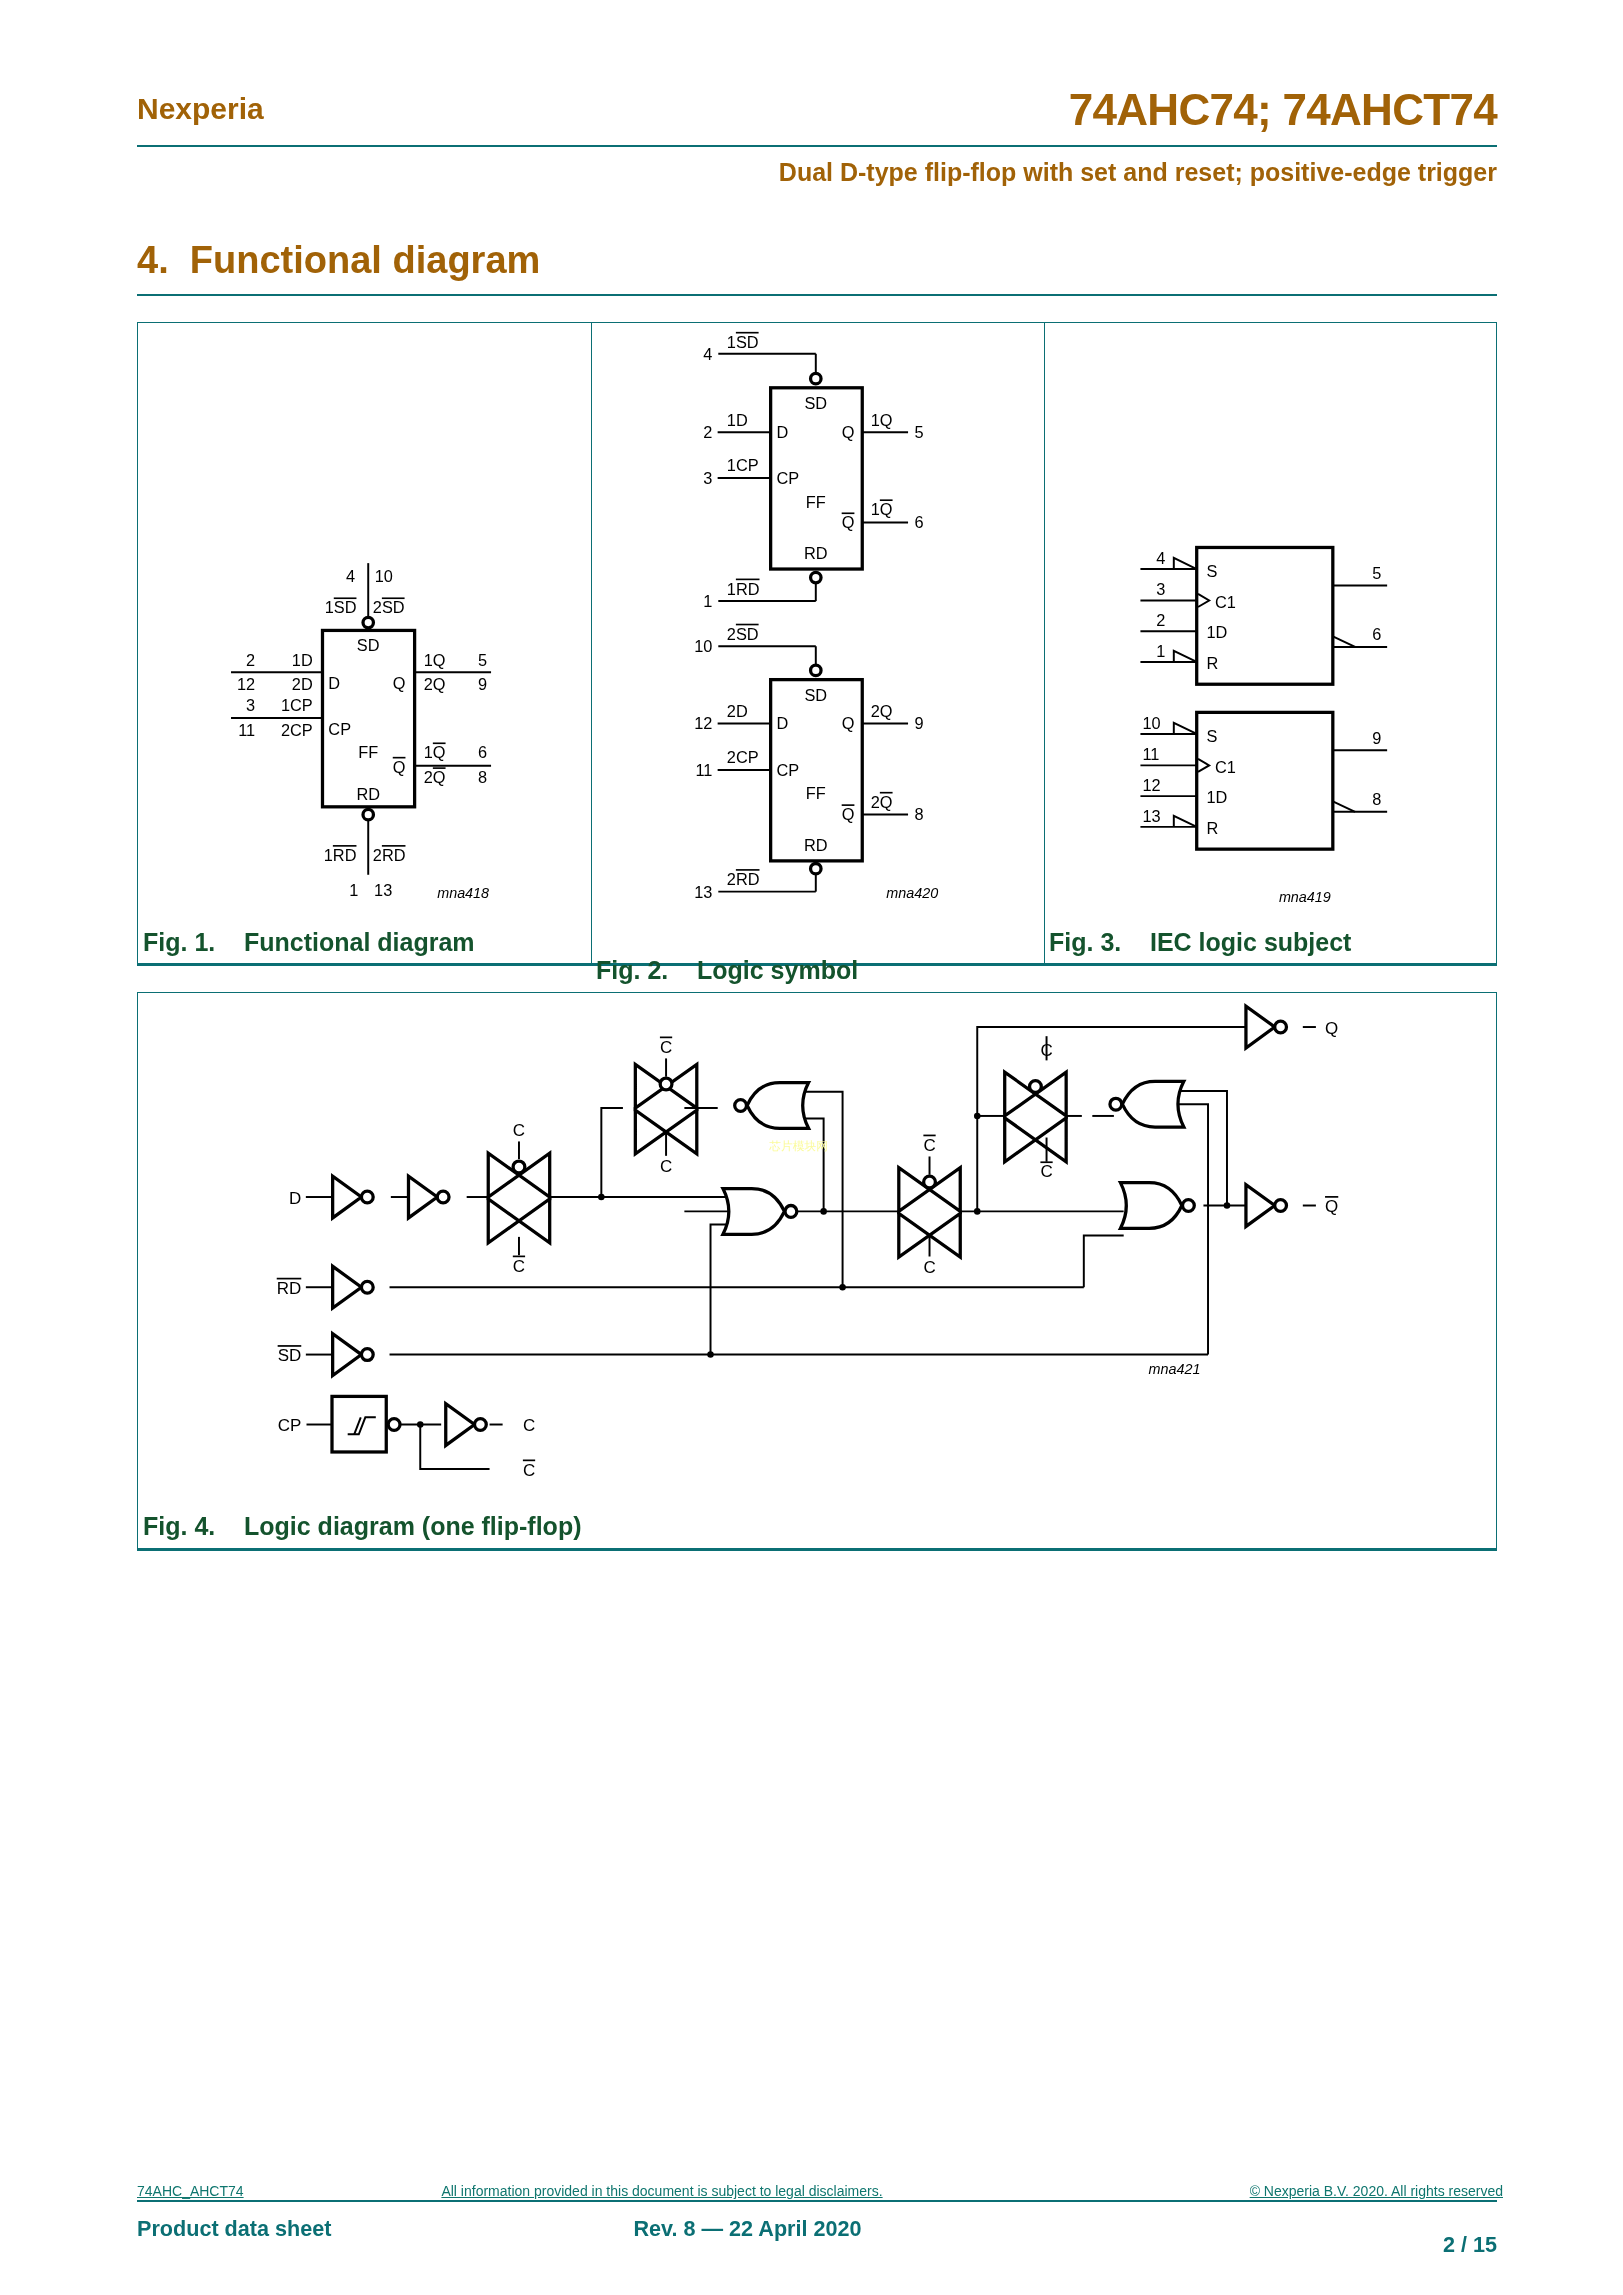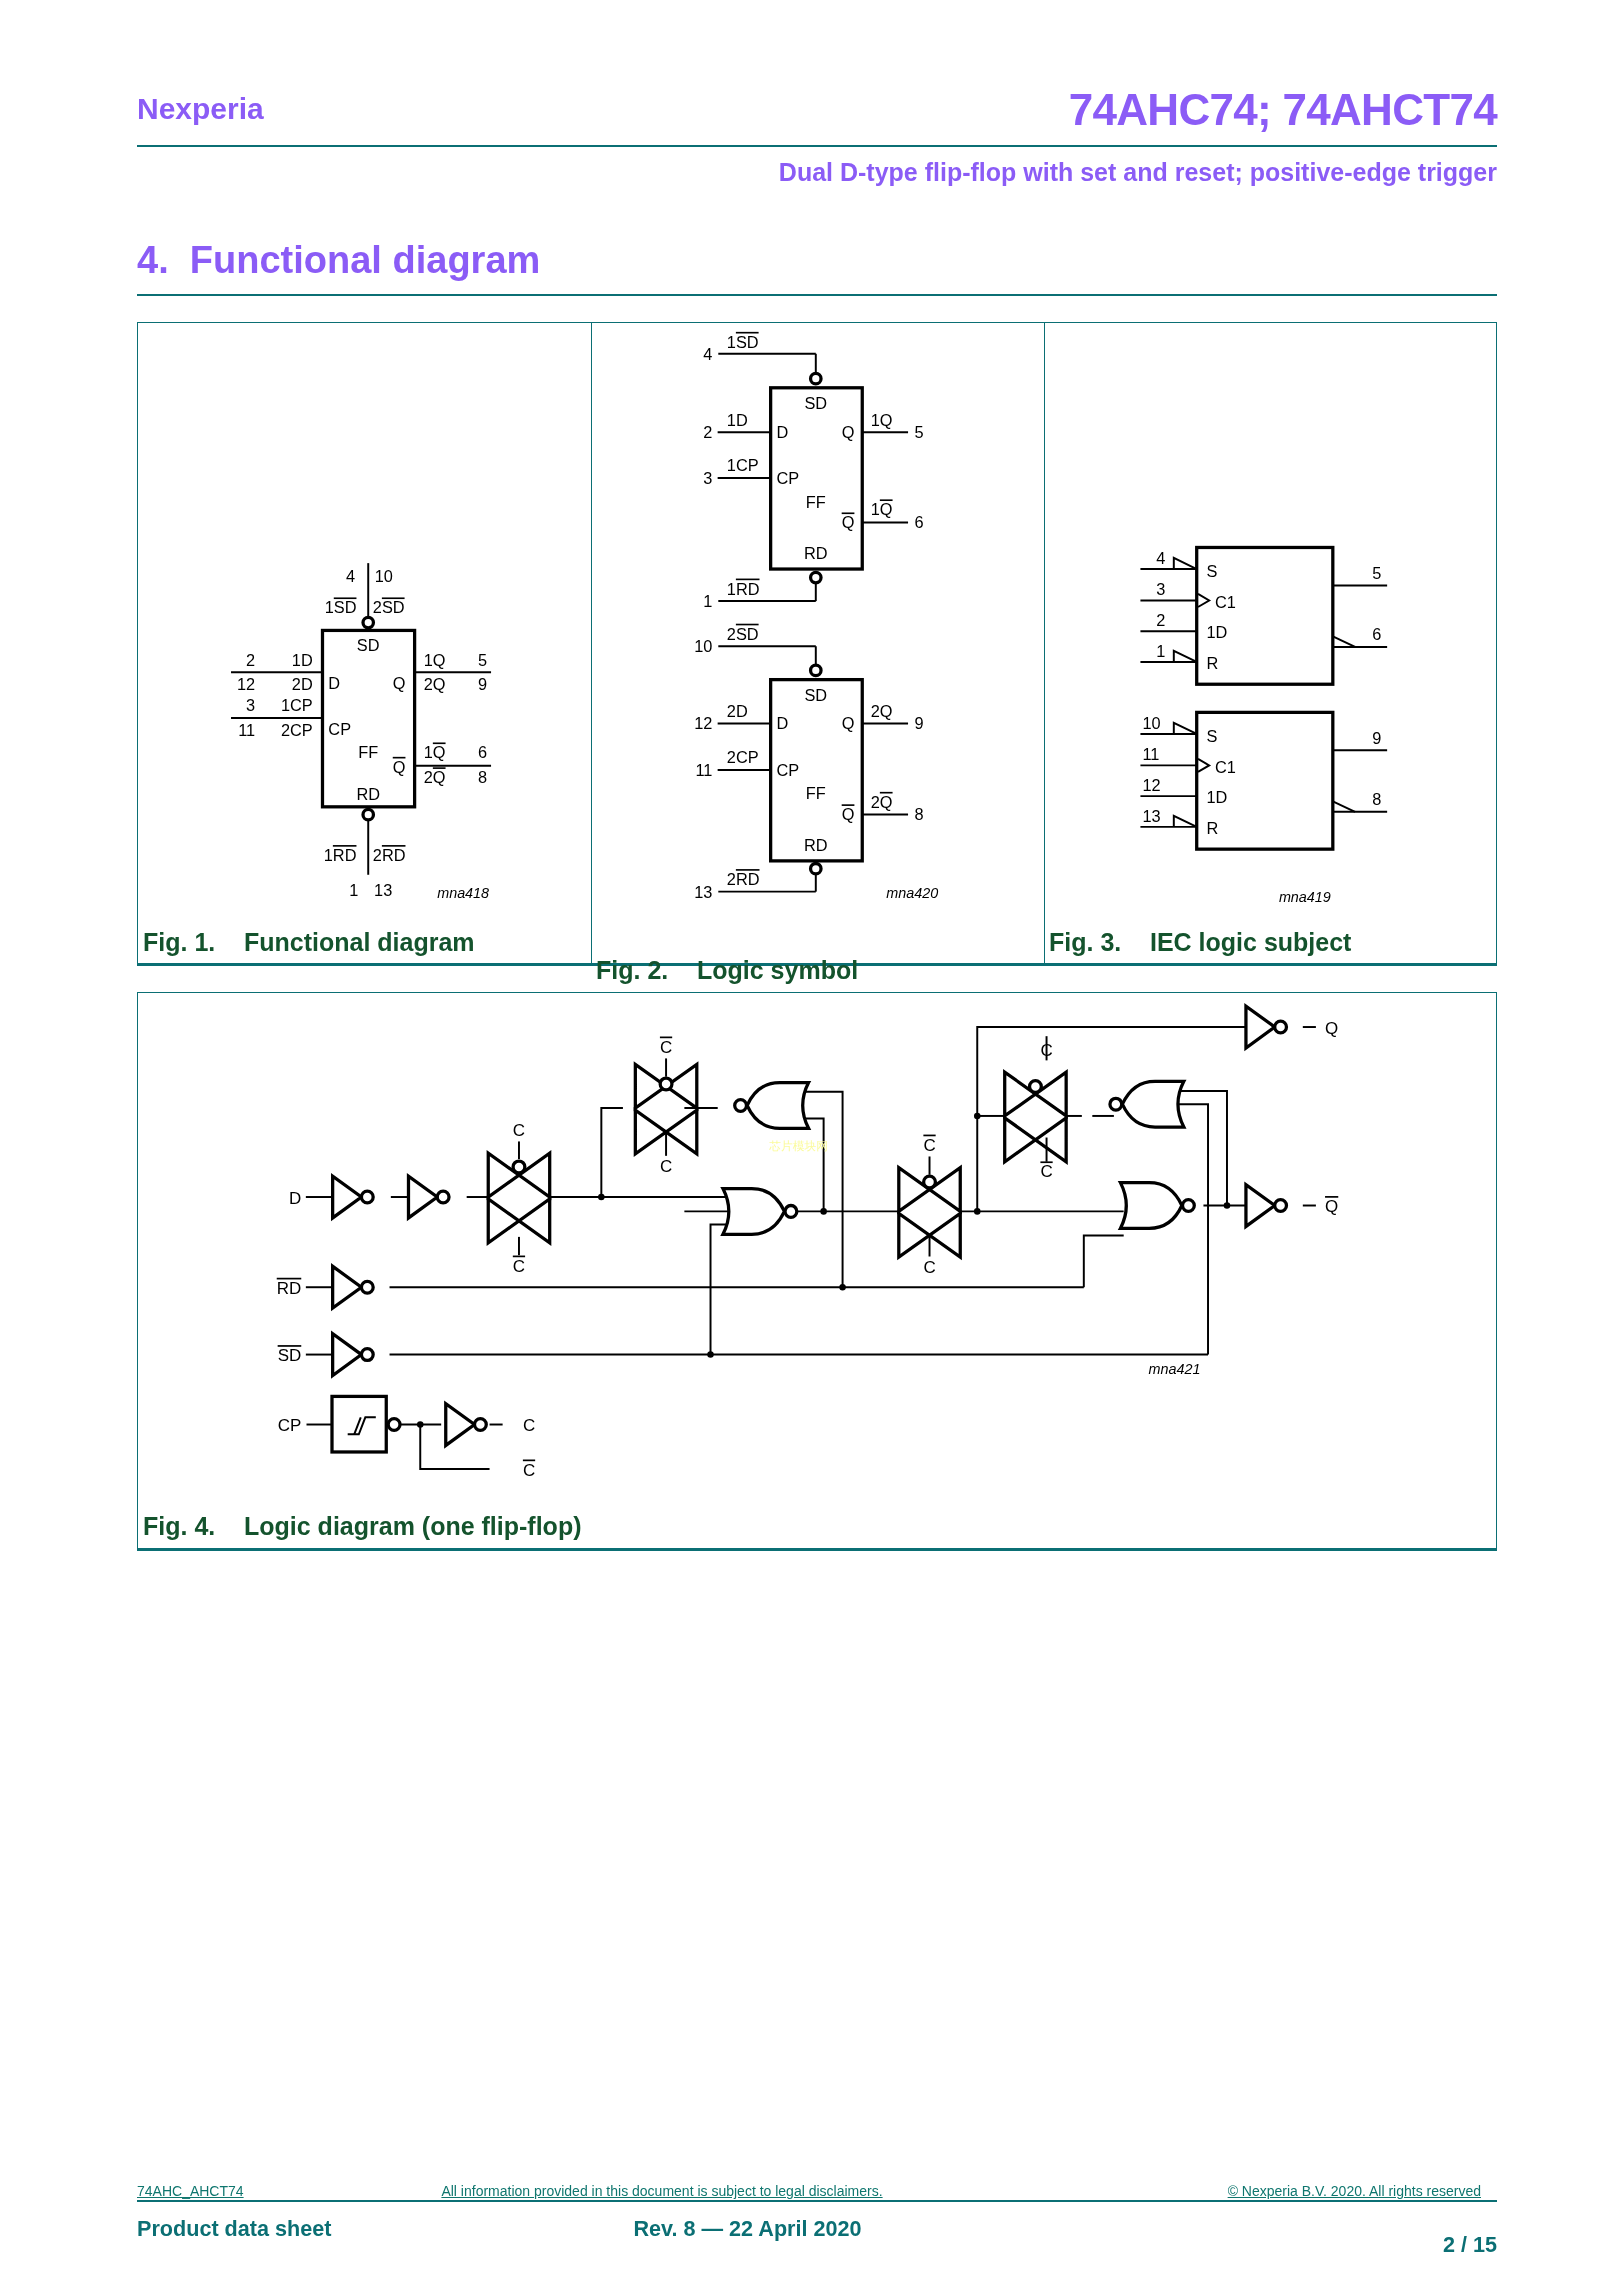--- a/index.html
+++ b/index.html
@@ -1,18 +1,18 @@
 <!DOCTYPE html>
 <html style="font-size:10.5px"><head>
 <meta charset="utf-8">
 <style>
   html, body { margin:0; padding:0; background:#ffffff; }
   body { width:1623px; height:2295px; position:relative; overflow:hidden;
          font-family:"Liberation Sans", sans-serif; color:#000; }
-  .teal { color:#8b5cf6; }
+  .teal { color:#a16207; }
   .abs { position:absolute; }
   .hdr-brand { left:137px; top:92px; font-size:30px; font-weight:bold; }
   .hdr-title { right:126px; top:85px; font-size:44px; font-weight:bold; letter-spacing:-0.7px; }
   .rule { position:absolute; left:137px; width:1360px; background:#0b6f74; }
   .hdr-sub { right:126px; top:158px; font-size:25px; font-weight:bold; }
   .sec-title { left:137px; top:239px; font-size:38px; font-weight:bold; }
   .figbox { position:absolute; border:1.3px solid #0b6f74; box-sizing:border-box; }
   .figcap { position:absolute; font-size:25px; font-weight:bold; color:#14532d; }
   .figcap .num { display:inline-block; width:101px; }
   svg text { font-family:"Liberation Sans", sans-serif; }
@@ -369,18 +369,18 @@
     <text x="1175" y="1757" font-size="18" fill="#fbfb9c">芯片模块网</text>
   </g>
 </svg>
 
 <div class="figcap" style="left:143px;top:1512px;">
   <span class="num">Fig. 4.</span><span>Logic diagram (one flip-flop)</span>
 </div>
 
 <div class="abs foot-small" style="left:137px;">74AHC_AHCT74</div>
 <div class="abs foot-small" style="left:0;width:1324px;text-align:center;">All information provided in this document is subject to legal disclaimers.</div>
-<div class="abs foot-small" style="right:142px;">© Nexperia B.V. 2020. All rights reserved</div>
+<div class="abs foot-small" style="right:120px;">© Nexperia B.V. 2020. All rights reserved</div>
 <div class="rule" style="top:2200px;height:2px;"></div>
 <div class="abs foot-big" style="left:137px;">Product data sheet</div>
 <div class="abs foot-big" style="left:0;width:1495px;text-align:center;">Rev. 8 — 22 April 2020</div>
 <div class="abs foot-big" style="right:126px;margin-top:16px;">2 / 15</div>
 
 
 </body></html>

